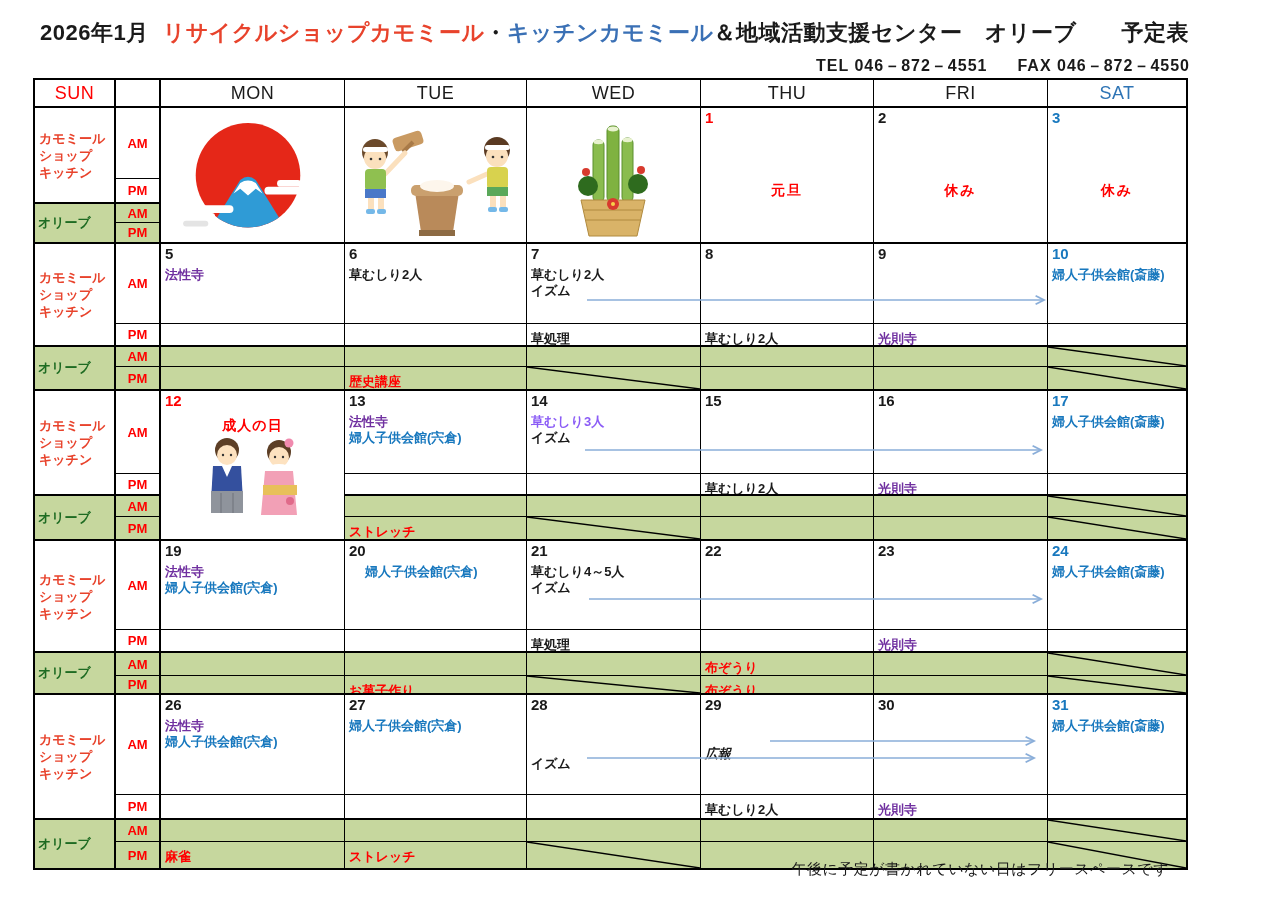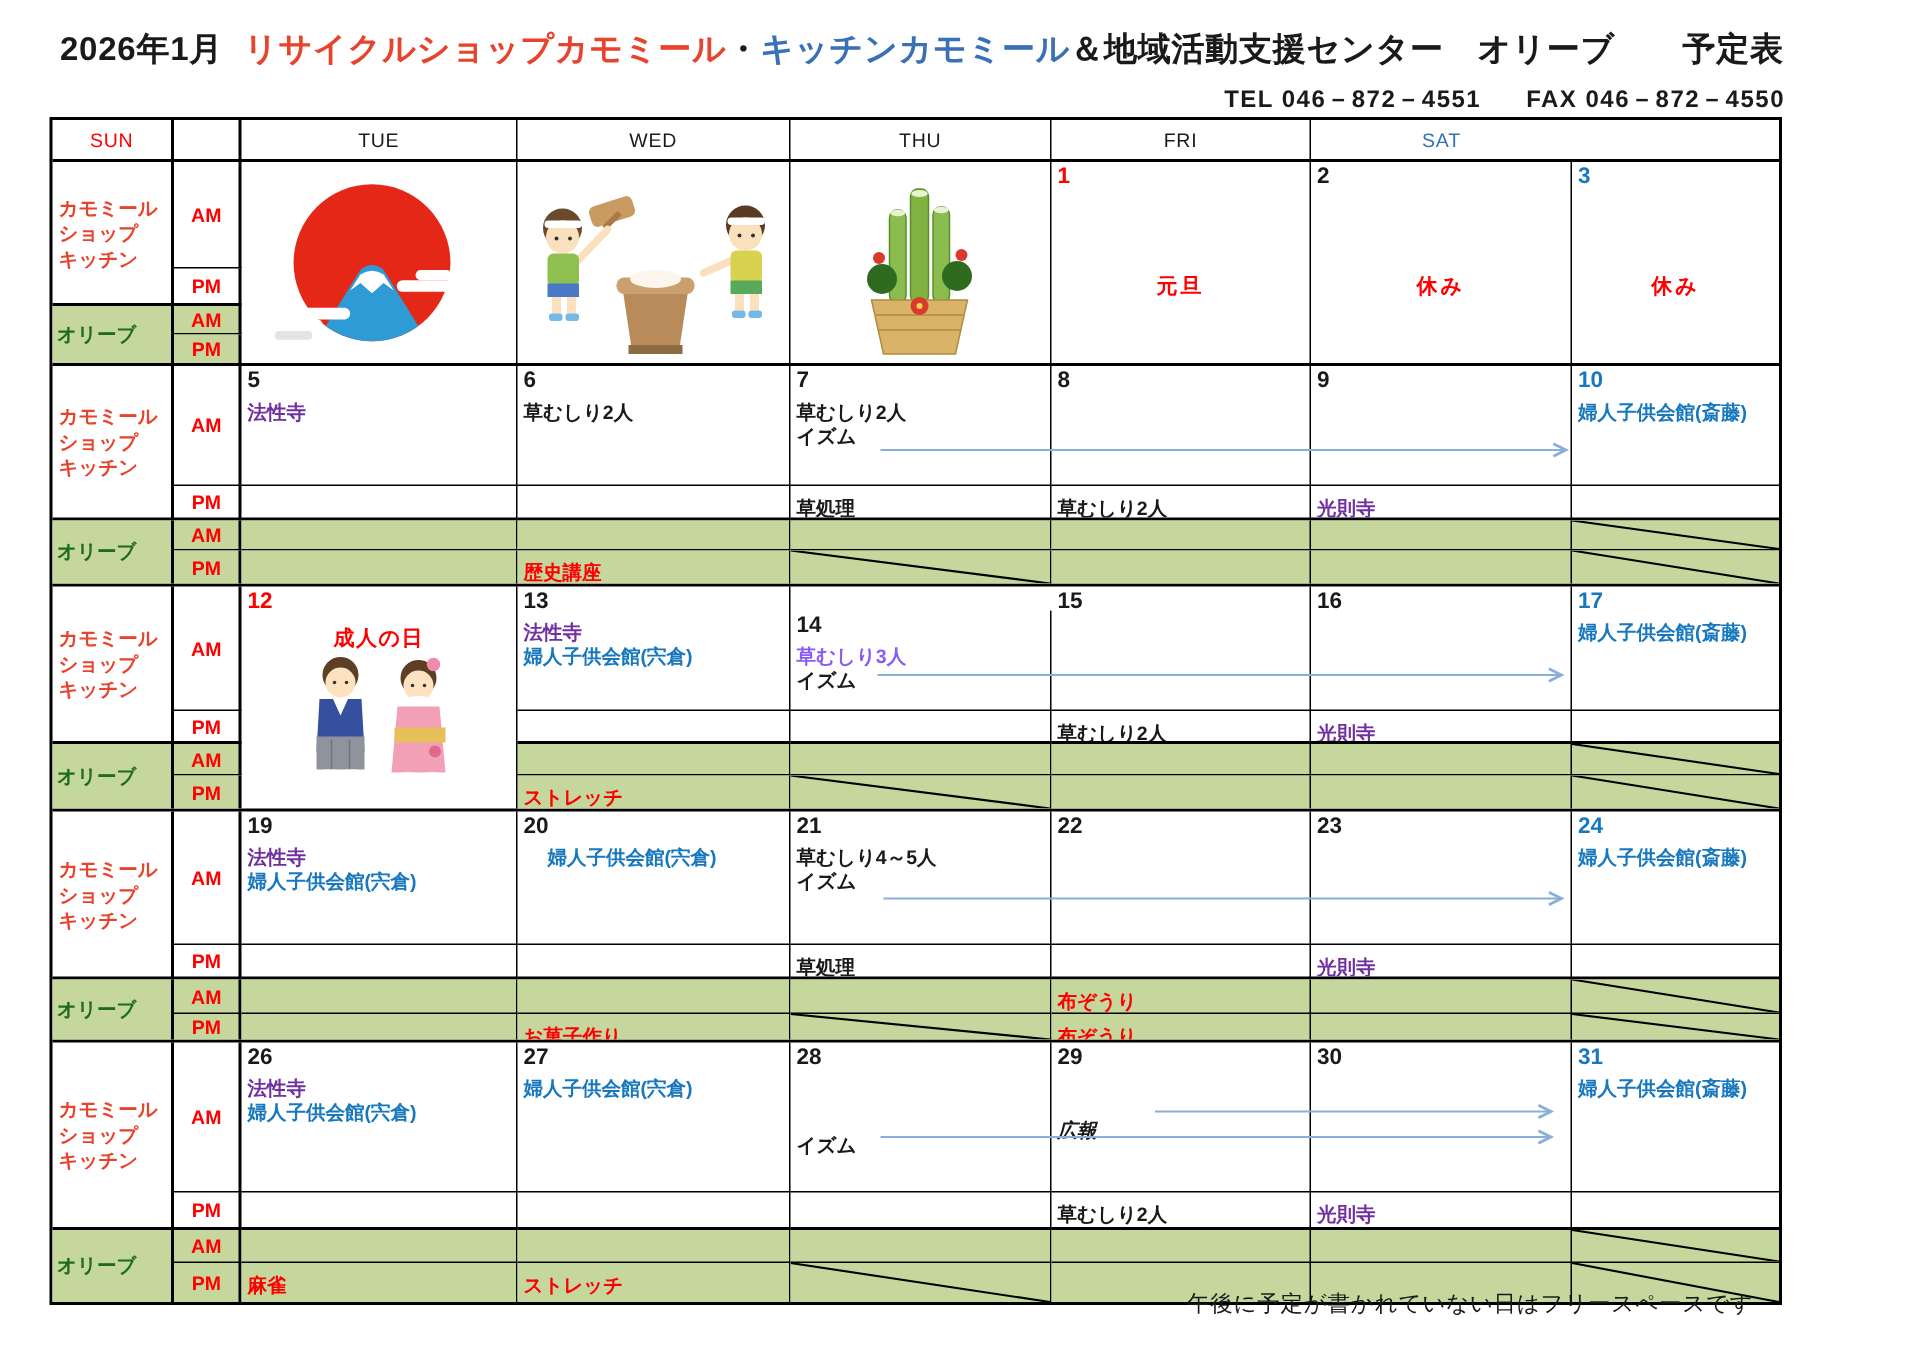--- a/index.html
+++ b/index.html
@@ -19,21 +19,21 @@
   #cal{position:absolute;left:33px;top:78px;border:2px solid #000;background:#fff;}
   .grid{display:grid;}
   .cell{position:relative;box-sizing:border-box;border-right:1px solid #000;border-bottom:1px solid #000;overflow:hidden;}
   .cell.c1,.cell.c2{border-right-width:2px;}
   .cell.lastcol{border-right:none;}
   .bb2{border-bottom-width:2px;}
   .bb0{border-bottom:none;}
   .green{background:var(--olive-bg);}
   .full{overflow:visible;z-index:1;}
   .hrow{border-bottom:2px solid #000;}
-  .hcell{display:flex;align-items:center;justify-content:center;font-size:13px;letter-spacing:.5px;}
+  .hcell{display:flex;align-items:center;justify-content:center;font-size:18px;letter-spacing:.5px;}
   .wk{border-bottom:2px solid #000;}
   .wk.last{border-bottom:none;}
   .shop-label{display:flex;align-items:center;padding-left:4px;color:var(--orange-red);
               font-weight:bold;font-size:13px;line-height:17px;white-space:pre-line;}
   .olive-label{display:flex;align-items:center;padding-left:3px;color:var(--olive-text);
                font-weight:bold;font-size:13px;}
   .ampm{display:flex;align-items:center;justify-content:center;color:#ff0000;font-weight:bold;font-size:13px;}
   .num{font-weight:bold;font-size:15px;padding:1px 0 0 4px;line-height:17px;}
   .entries{padding-top:5px;}
   .entry{font-weight:bold;font-size:13px;line-height:16px;padding-left:4px;white-space:nowrap;}
@@ -61,20 +61,21 @@
 
   <div class="telfax">
     <span>TEL 046－872－4551</span>
     <span>FAX 046－872－4550</span>
   </div>
 
   <div id="cal" style="width: 1151px;">
       <div class="grid hrow" style="grid-template-columns: 81px 45px 184px 182px 174px 173px 174px 138px; height: 26px;">
         <div class="cell hcell c1 bb0" style="color: rgb(255, 0, 0);">SUN</div>
         <div class="cell hcell c2 bb0" style="color: rgb(26, 26, 26);"></div>
+        <div class="cell hcell bb0" style="color: rgb(26, 26, 26);">MON</div>
         <div class="cell hcell bb0" style="color: rgb(26, 26, 26);">TUE</div>
         <div class="cell hcell bb0" style="color: rgb(26, 26, 26);">WED</div>
         <div class="cell hcell bb0" style="color: rgb(26, 26, 26);">THU</div>
         <div class="cell hcell bb0" style="color: rgb(26, 26, 26);">FRI</div>
         <div class="cell hcell lastcol bb0" style="color: rgb(46, 116, 181);">SAT</div>
       </div>
       <div class="grid wk" style="grid-template-columns: 81px 45px 184px 182px 174px 173px 174px 138px; grid-template-rows: 71px 25px 19px 19px;">
         <div class="cell c1 shop-label bb2" style="grid-area: 1 / 1 / 3 / 2;">カモミール
 ショップ
 キッチン</div>
@@ -299,21 +300,21 @@
             <div class="entry" style="color: rgb(24, 120, 190);">婦人子供会館(宍倉)</div>
           </div>
         </div>
         <div class="cell pmcell bb2" style="grid-area: 2 / 4 / 3 / 5;"></div>
         <div class="cell ocell green" style="grid-area: 3 / 4 / 4 / 5;"></div>
         <div class="cell ocell green bb0" style="grid-area: 4 / 4 / 5 / 5;">
           <div class="entries">
             <div class="entry" style="color: rgb(255, 0, 0);">ストレッチ</div>
           </div>
         </div>
-        <div class="cell amcell" style="grid-area: 1 / 5 / 2 / 6; margin-top: 16px;">
+        <div class="cell amcell" style="grid-area: 1 / 5 / 2 / 6;">
           <div class="num" style="color: rgb(26, 26, 26);">14</div>
           <div class="entries">
             <div class="entry" style="color: #8b5cf6;">草むしり3人</div>
             <div class="entry" style="color: rgb(26, 26, 26);">イズム</div>
           </div>
         </div>
         <div class="cell pmcell bb2" style="grid-area: 2 / 5 / 3 / 6;"></div>
         <div class="cell ocell green" style="grid-area: 3 / 5 / 4 / 6;"></div>
         <div class="cell ocell green bb0" style="grid-area: 4 / 5 / 5 / 6;">
           <svg class="diag" viewBox="0 0 100 100" preserveAspectRatio="none">

